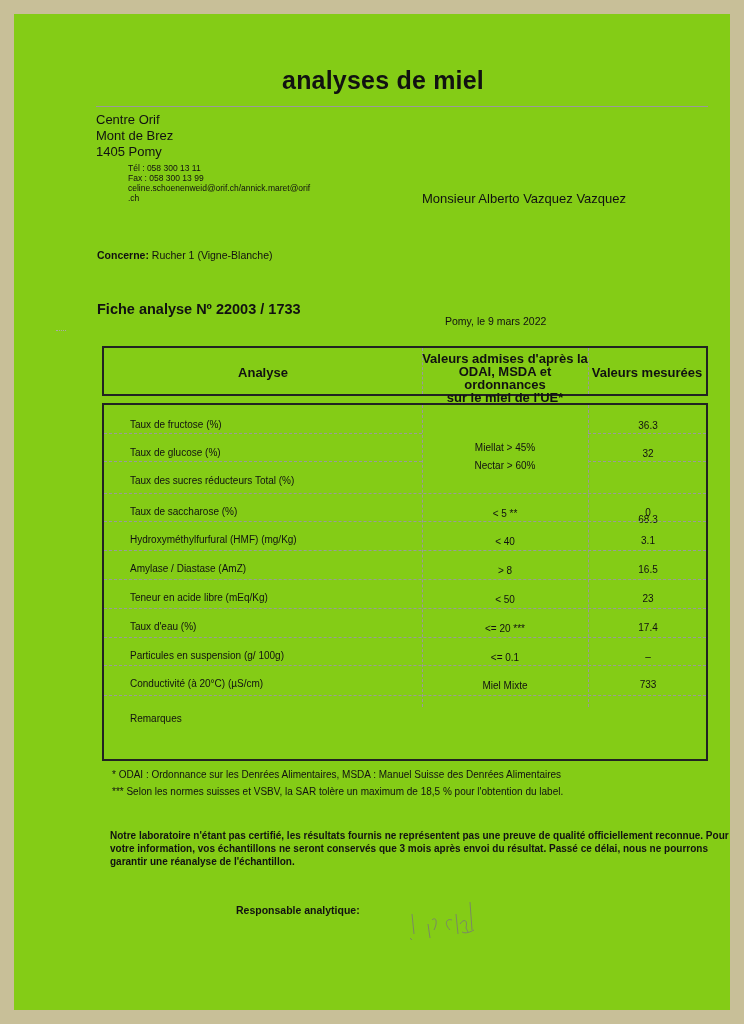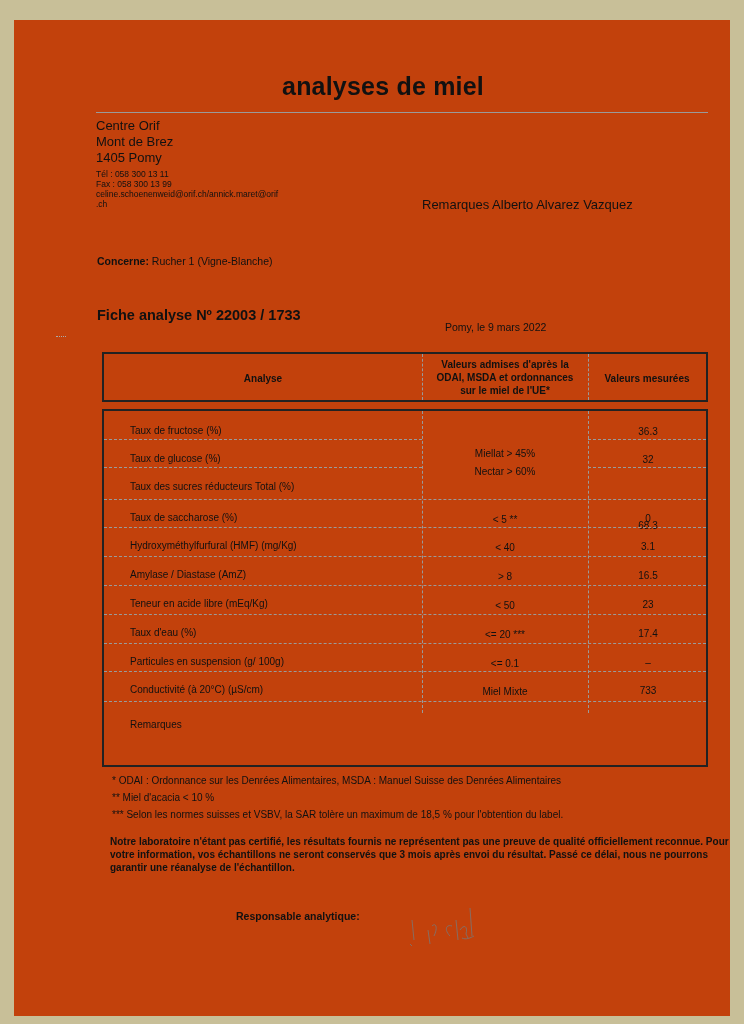--- a/index.html
+++ b/index.html
@@ -6,57 +6,57 @@
   body {
     width: 744px; height: 1024px;
     background: #c8bf98;
     position: relative;
     overflow: hidden;
     font-family: "Liberation Sans", sans-serif;
     color: #111;
   }
   .page {
     position: absolute;
-    left: 14px; top: 20px;
+    left: 14px; top: 14px;
     width: 716px; height: 996px;
-    background: #c2410c;
+    background: #84cc16;
   }
   .abs { position: absolute; }
   .title {
     left: 0; top: 52px; width: 766px; text-align: center;
     font-size: 25px; font-weight: bold; letter-spacing: 0.2px;
     margin-left: -14px;
   }
   .title-rule {
     left: 82px; top: 92px; width: 612px; height: 0;
     border-top: 1px solid #9a9a9a;
   }
   .sender { left: 82px; top: 98px; line-height: 16px; }
   .sender .big { font-size: 13px; }
-  .sender .small { font-size: 8.5px; line-height: 10px; }
+  .sender .small { font-size: 8.5px; line-height: 10px; margin-left: 32px; }
   .recipient { left: 408px; top: 177px; font-size: 13px; }
   .concerne { left: 83px; top: 235px; font-size: 10.5px; }
   .concerne b { font-weight: bold; }
   .fiche { left: 83px; top: 287px; font-size: 14.5px; font-weight: bold; }
   .date { left: 395px; top: 301px; font-size: 10.5px; padding-left: 36px; }
   .tick { left: 42px; top: 316px; width: 10px; border-top: 1px dotted #aaa; }
 
   
   .thead-box {
     left: 88px; top: 332px; width: 606px; height: 50px;
     border: 2px solid #222; box-sizing: border-box;
   }
   .tbody-box {
     left: 88px; top: 389px; width: 606px; height: 358px;
     border: 2px solid #222; box-sizing: border-box;
   }
   .vline-dash { border-left: 1px dashed #9a9a9a; width: 0; }
   .hline-dash { border-top: 1px dashed #9a9a9a; height: 0; }
   .th {
-    font-size: 10px; font-weight: bold; text-align: center; line-height: 13px;
+    font-size: 13px; font-weight: bold; text-align: center; line-height: 13px;
   }
   .cell { font-size: 10px; }
   .cell-c { font-size: 10px; text-align: center; }
   .footnotes { left: 98px; top: 752px; font-size: 10px; line-height: 17px; }
   .notice {
     left: 96px; top: 815px; width: 620px;
     font-size: 10px; font-weight: bold; line-height: 13px;
   }
   .resp { left: 222px; top: 890px; font-size: 10.5px; font-weight: bold; }
   .sig { left: 392px; top: 880px; }
@@ -72,21 +72,21 @@
   <div class="abs sender">
     <div class="big">Centre Orif</div>
     <div class="big">Mont de Brez</div>
     <div class="big">1405 Pomy</div>
     <div class="small" style="margin-top:3px">Tél : 058 300 13 11</div>
     <div class="small">Fax : 058 300 13 99</div>
     <div class="small">celine.schoenenweid@orif.ch/annick.maret@orif</div>
     <div class="small">.ch</div>
   </div>
 
-  <div class="abs recipient">Remarques Alberto Alvarez Vazquez</div>
+  <div class="abs recipient">Monsieur Alberto Vazquez Vazquez</div>
 
   <div class="abs concerne">
     <b>Concerne:</b>
     <span>Rucher 1 (Vigne-Blanche)</span>
   </div>
 
   <div class="abs fiche">Fiche analyse Nº 22003 / 1733</div>
   <div class="abs date">Pomy,  le 9 mars 2022</div>
   <div class="abs tick"></div>
 
@@ -151,21 +151,20 @@
         <div class="abs cell-c" style="left: 318px; width: 166px; top: 275px;">Miel Mixte</div>
         <div class="abs cell-c" style="left: 484px; width: 120px; top: 274px;">733</div>
         <div class="abs hline-dash" style="left: 0px; width: 602px; top: 290px;"></div>
       </div>
 
     <div class="abs cell" style="left:26px;top:308px">Remarques</div>
   </div>
 
   <div class="abs footnotes">
     <div>* ODAI : Ordonnance sur les Denrées Alimentaires, MSDA : Manuel Suisse des Denrées Alimentaires</div>
-    <div>** Miel d'acacia &lt; 10 %</div>
     <div>*** Selon les normes suisses et VSBV, la SAR tolère un maximum de 18,5 % pour l'obtention du label.</div>
   </div>
 
   <div class="abs notice">Notre laboratoire n'étant pas certifié, les résultats fournis ne représentent pas une preuve de qualité officiellement reconnue. Pour votre information, vos échantillons ne seront conservés que 3 mois après envoi du résultat. Passé ce délai, nous ne pourrons garantir une réanalyse de l'échantillon.</div>
 
   <div class="abs resp">Responsable analytique:</div>
   <div class="abs sig">
     <svg width="80" height="50" viewBox="0 0 80 50">
       <g fill="none" stroke="#777" stroke-width="0.8">
         <path d="M6 20 L8 40"></path>

